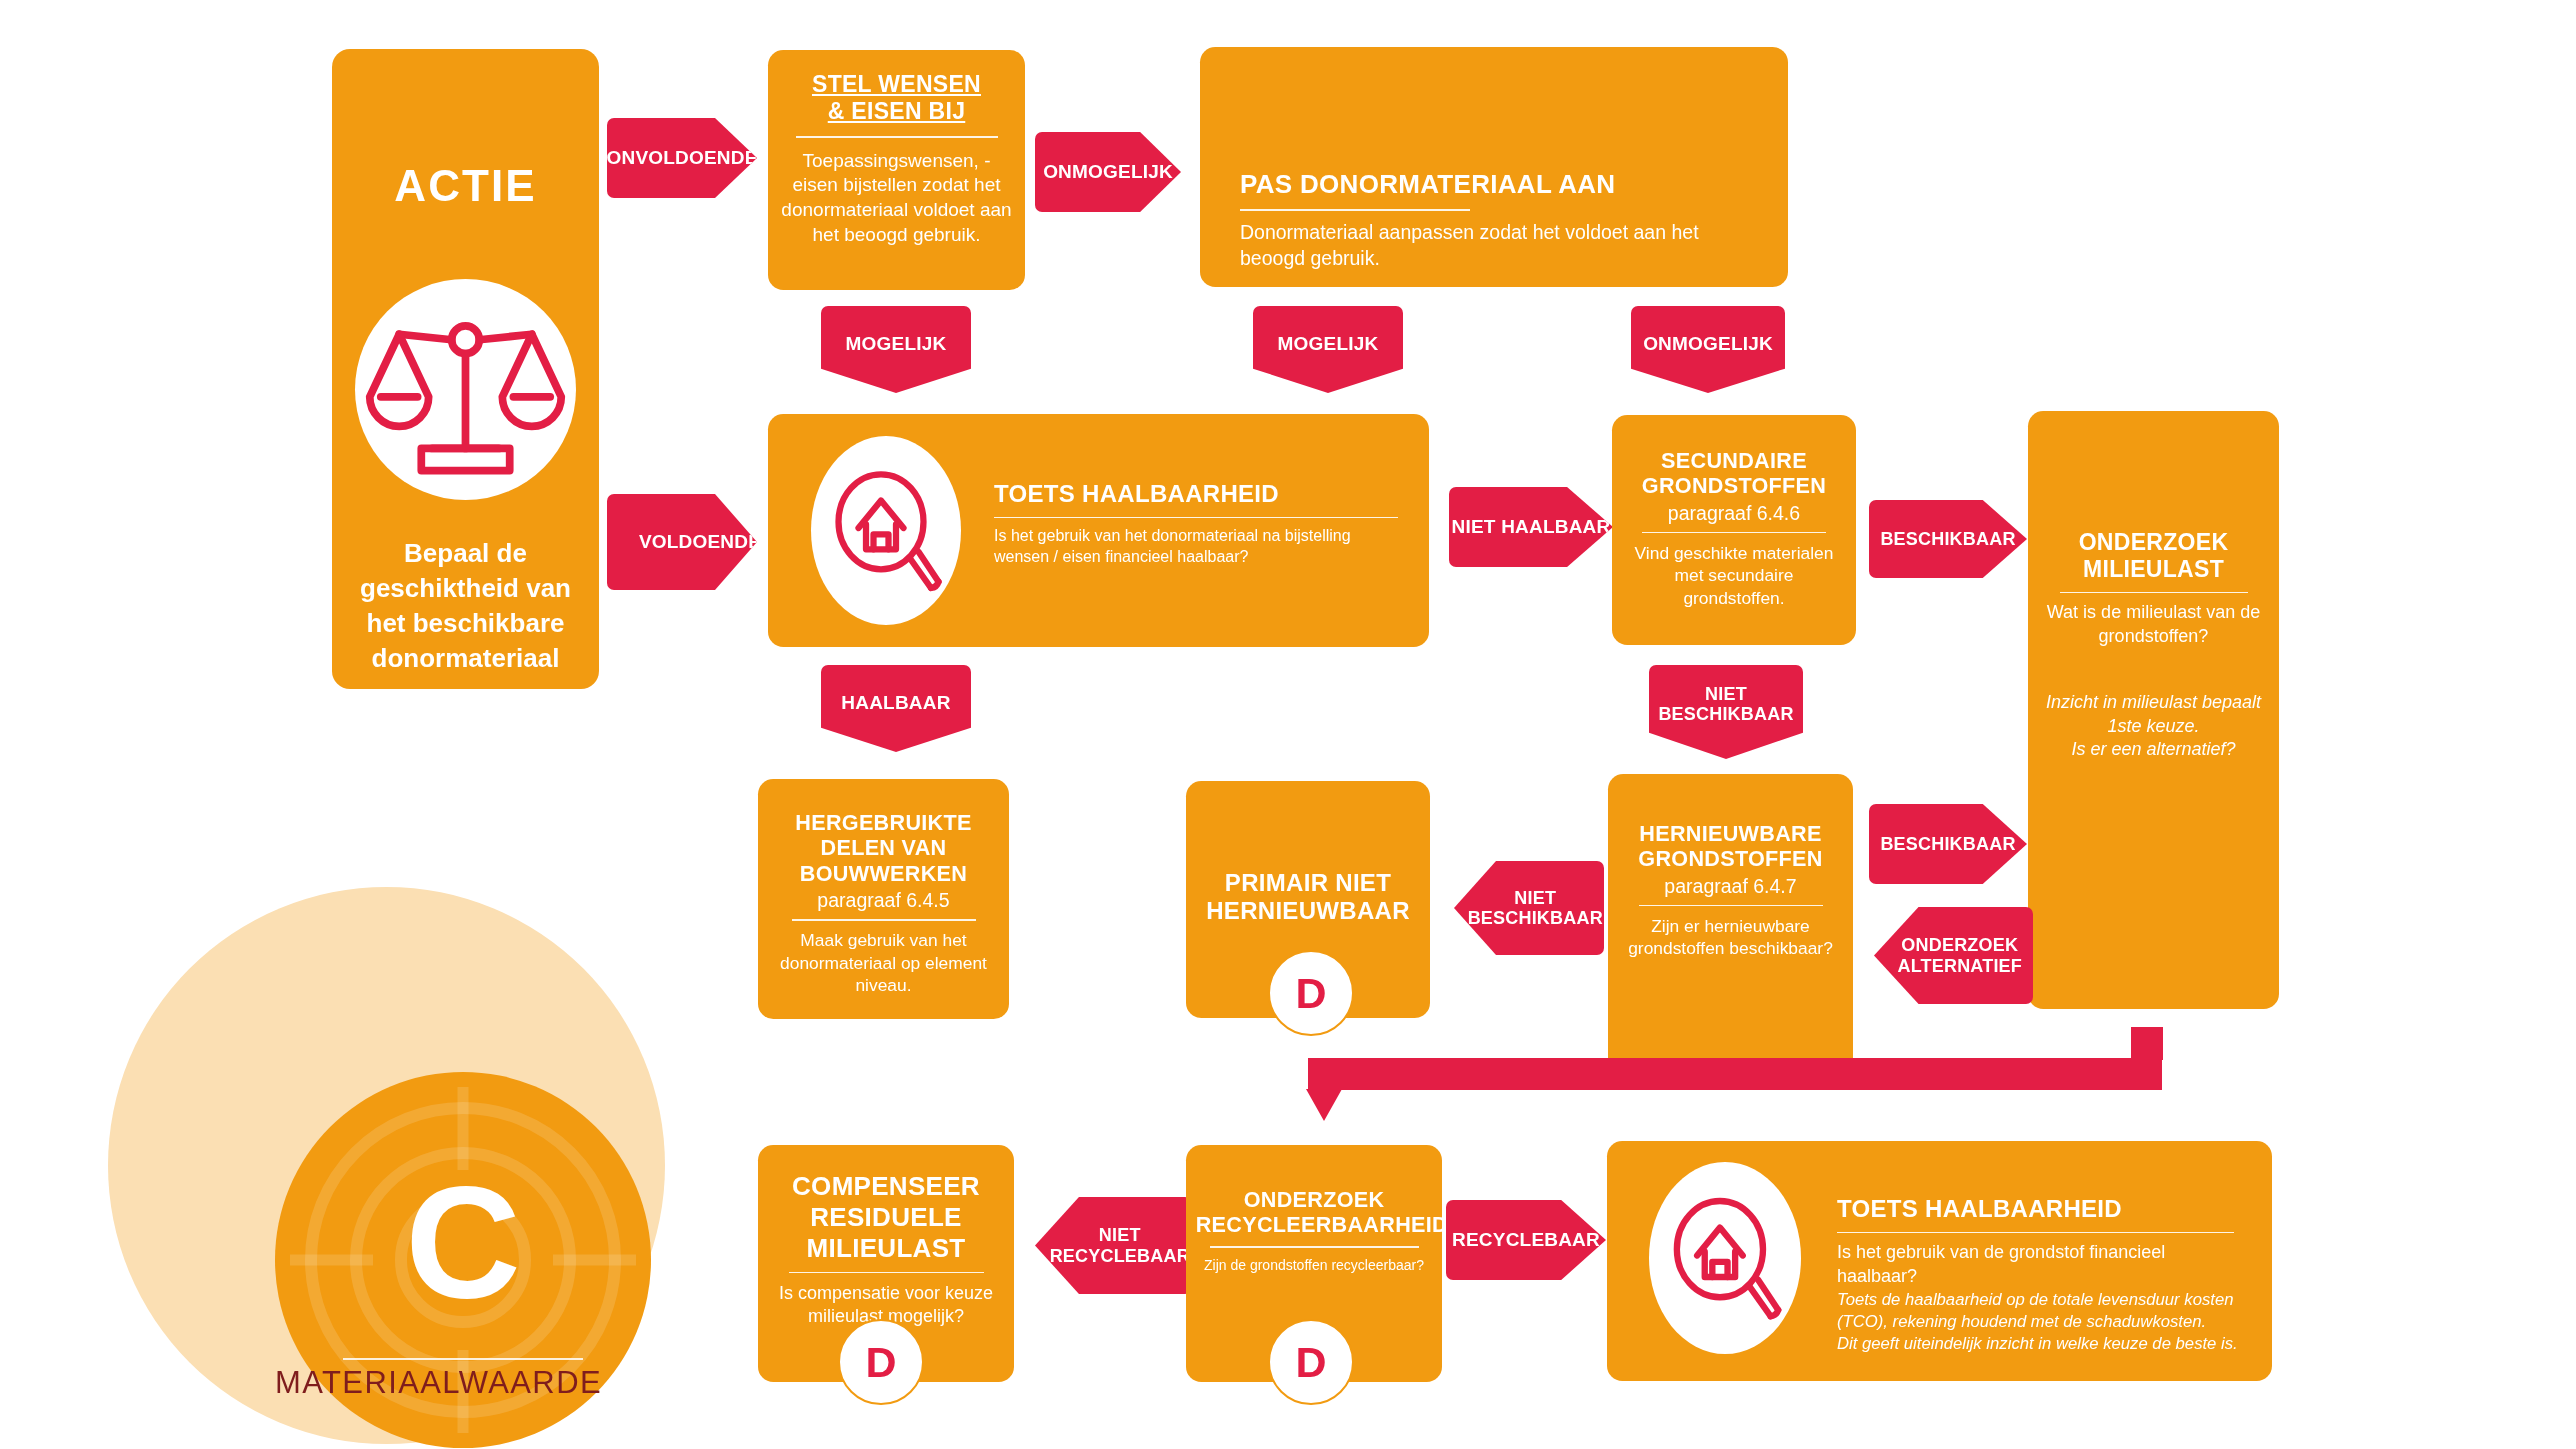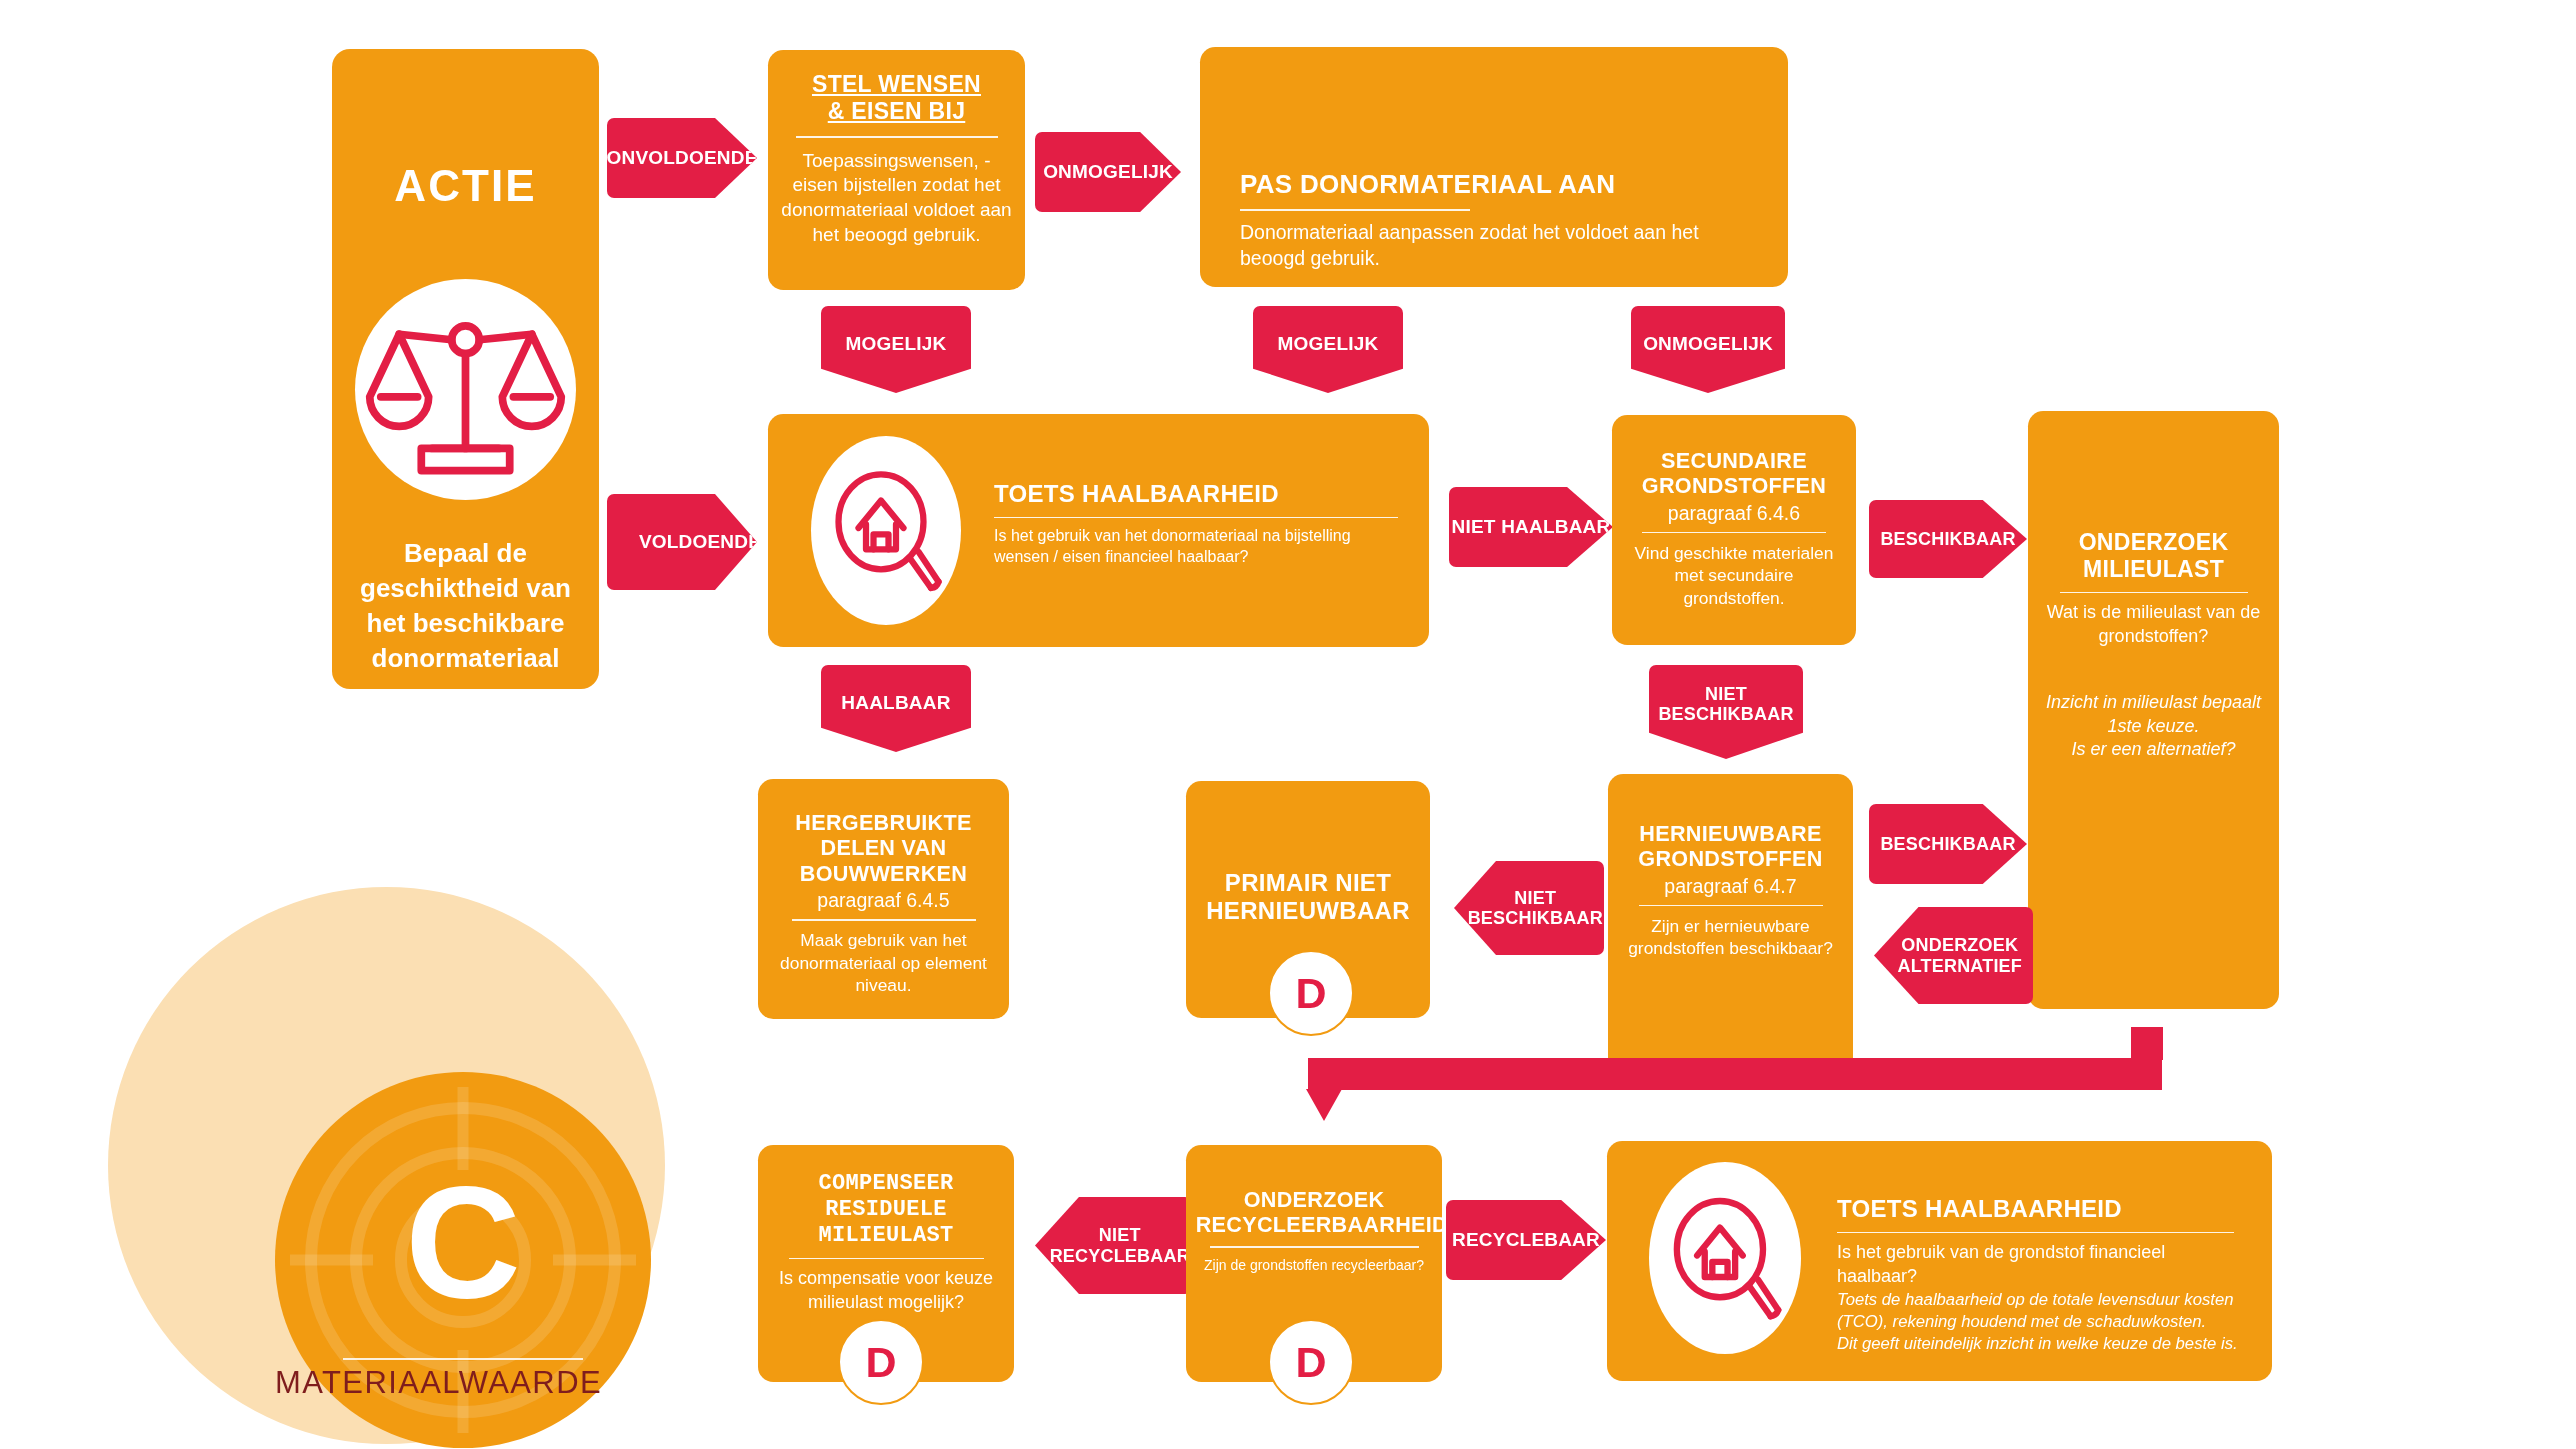--- a/index.html
+++ b/index.html
@@ -237,21 +237,21 @@
   <div class="chip left" style="left:1874px;top:907px;width:159px;height:97px;font-size:18px;">
     <span class="wrap" style="margin-left:12.5px;">ONDERZOEK<br>ALTERNATIEF</span>
   </div>
 
   <div class="conn-bar" style="left:1308px;top:1058px;width:854px;height:32px;"></div>
   <div class="conn-stub" style="left:2131px;top:1027px;width:32px;height:33px;"></div>
   <div class="conn-head" style="left:1306px;top:1089px;"></div>
 
   <div class="box" style="left:758px;top:1145px;width:256px;height:237px;">
     <div class="inner center" style="top:26.4px;left:14px;right:14px;">
-      <span class="ttl wrap" style="font-size:22px;display:block;font-family:Liberation Mono, monospace;">COMPENSEER<br>RESIDUELE<br>MILIEULAST</span>
+      <span class="ttl wrap" style="font-size:26px;display:block;">COMPENSEER<br>RESIDUELE<br>MILIEULAST</span>
       <div class="rule" style="width:195px;margin:8.4px auto 8.4px auto;"></div>
       <span class="body wrap" style="font-size:18px;display:block;">Is compensatie voor keuze milieulast mogelijk?</span>
     </div>
   </div>
   <div class="badge" style="left:838px;top:1319px;width:82px;height:82px;font-size:43px;">
     <span>D</span>
   </div>
 
   <div class="chip left" style="left:1035px;top:1197px;width:157px;height:97px;font-size:18px;">
     <span class="wrap" style="margin-left:12.5px;">NIET<br>RECYCLEBAAR</span>

